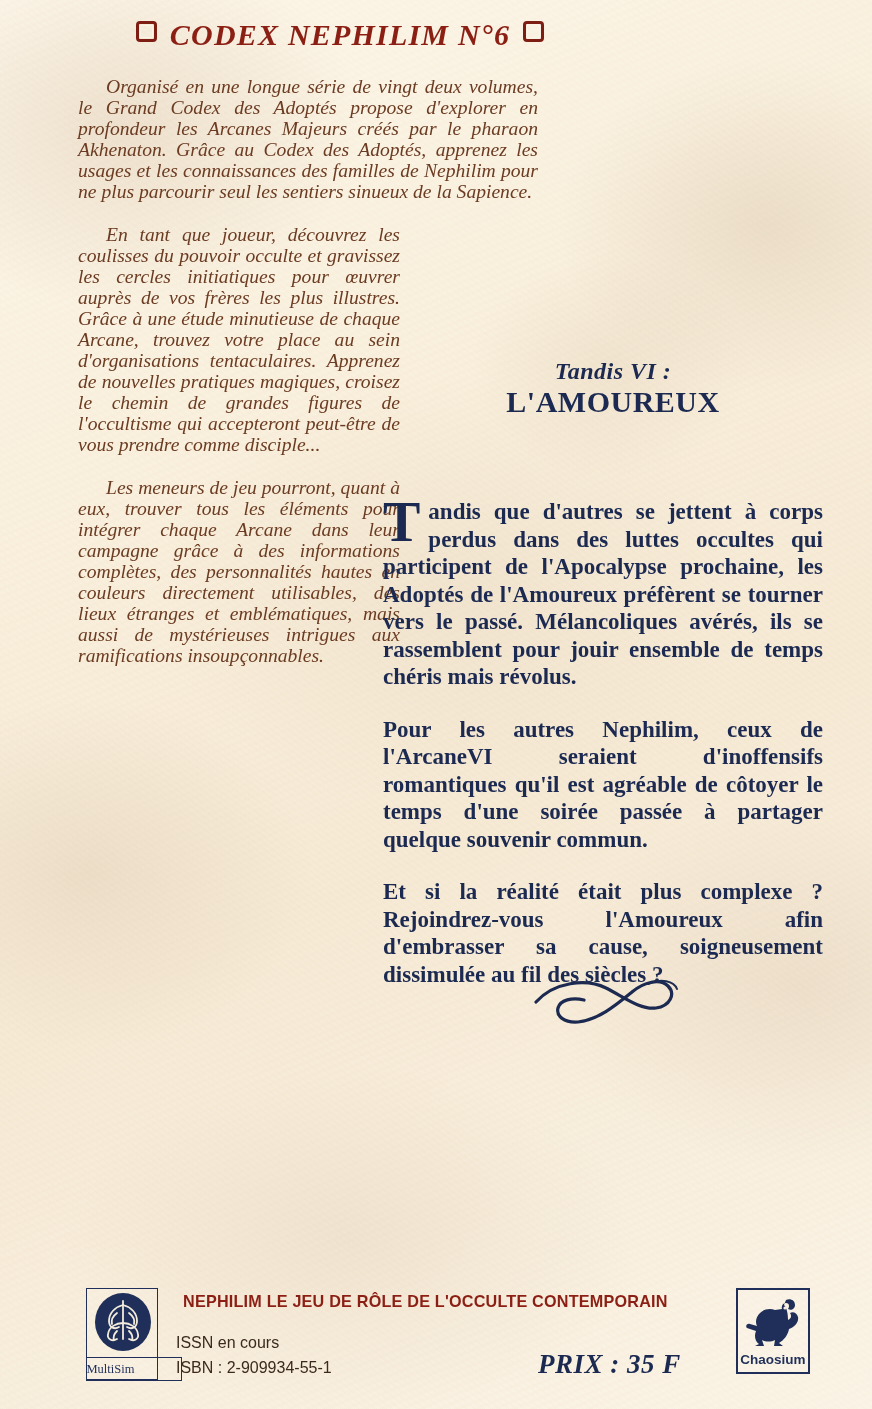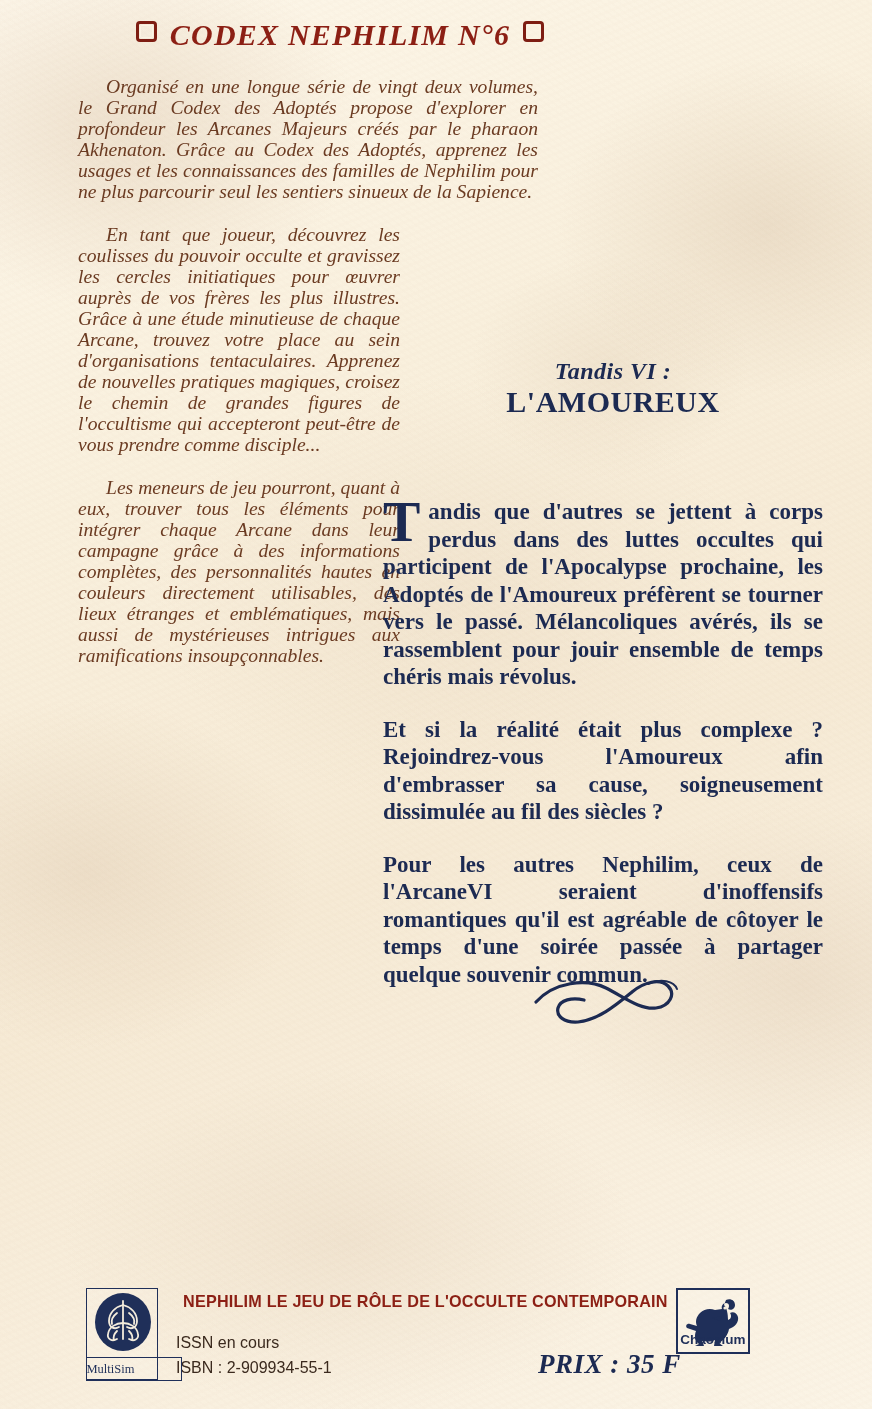--- a/index.html
+++ b/index.html
@@ -208,24 +208,24 @@
     height: 24px;
     border: 1.5px solid #1f2f59;
     box-sizing: border-box;
     color: #1f2f59;
     font-family: "Liberation Serif", "DejaVu Serif", serif;
     font-size: 12.5px;
     line-height: 22px;
   }
   .logo-chaosium {
     position: absolute;
-    left: 676px;
+    left: 736px;
     top: 1288px;
     width: 74px;
-    height: 66px;
+    height: 86px;
     border: 2px solid #1f2f59;
     box-sizing: border-box;
     background: rgba(255,255,255,.12);
   }
   .logo-chaosium .mark { position: absolute; left: 4px; top: 4px; width: 62px; height: 58px; }
   .logo-chaosium .word {
     position: absolute;
     left: 0;
     bottom: 5px;
     width: 100%;
@@ -253,22 +253,22 @@
   </div>
 
 
   <div class="arcane-head">
     <div class="arcane-kicker">Tandis VI :</div>
     <div class="arcane-name">L'AMOUREUX</div>
   </div>
 
   <div class="col-right">
     <p class="dropcap">Tandis que d'autres se jettent à corps perdus dans des luttes occultes qui participent de l'Apocalypse prochaine, les Adoptés de l'Amoureux préfèrent se tourner vers le passé. Mélancoliques avérés, ils se rassemblent pour jouir ensemble de temps chéris mais révolus.</p>
+    <p>Pour les autres Nephilim, ceux de l'ArcaneVI seraient d'inoffensifs romantiques qu'il est agréable de côtoyer le temps d'une soirée passée à partager quelque souvenir commun.</p>
     <p>Et si la réalité était plus complexe ? Rejoindrez-vous l'Amoureux afin d'embrasser sa cause, soigneusement dissimulée au fil des siècles ?</p>
-    <p>Pour les autres Nephilim, ceux de l'ArcaneVI seraient d'inoffensifs romantiques qu'il est agréable de côtoyer le temps d'une soirée passée à partager quelque souvenir commun.</p>
   </div>
 
   <svg class="flourish" viewBox="0 0 180 90">
     <path d="M8 52 C 26 32, 58 28, 78 38 C 96 47, 112 60, 128 58 C 142 56, 148 44, 140 36
              C 132 28, 116 32, 104 42 C 88 55, 70 70, 50 72 C 36 73, 28 66, 30 58
              C 32 50, 44 47, 56 50" fill="none" stroke="#1c2a52" stroke-width="3.2" stroke-linecap="round"></path>
     <path d="M120 34 C 133 28, 146 31, 149 39" fill="none" stroke="#1c2a52" stroke-width="2" stroke-linecap="round"></path>
   </svg>
 
   <div class="footer-tag">NEPHILIM LE JEU DE RÔLE DE L'OCCULTE CONTEMPORAIN</div>

